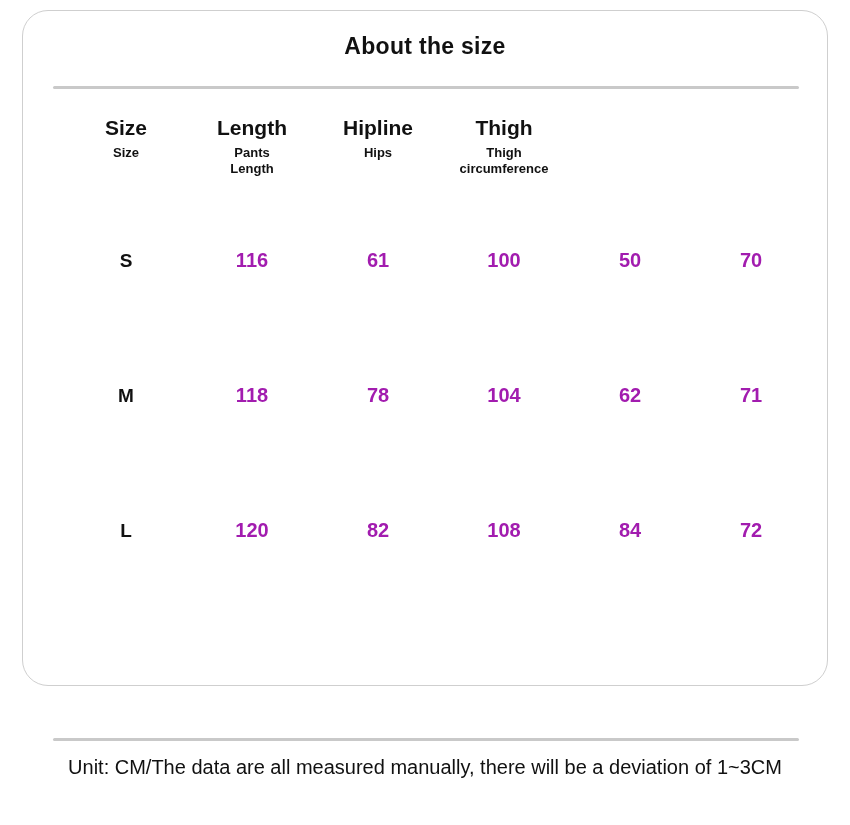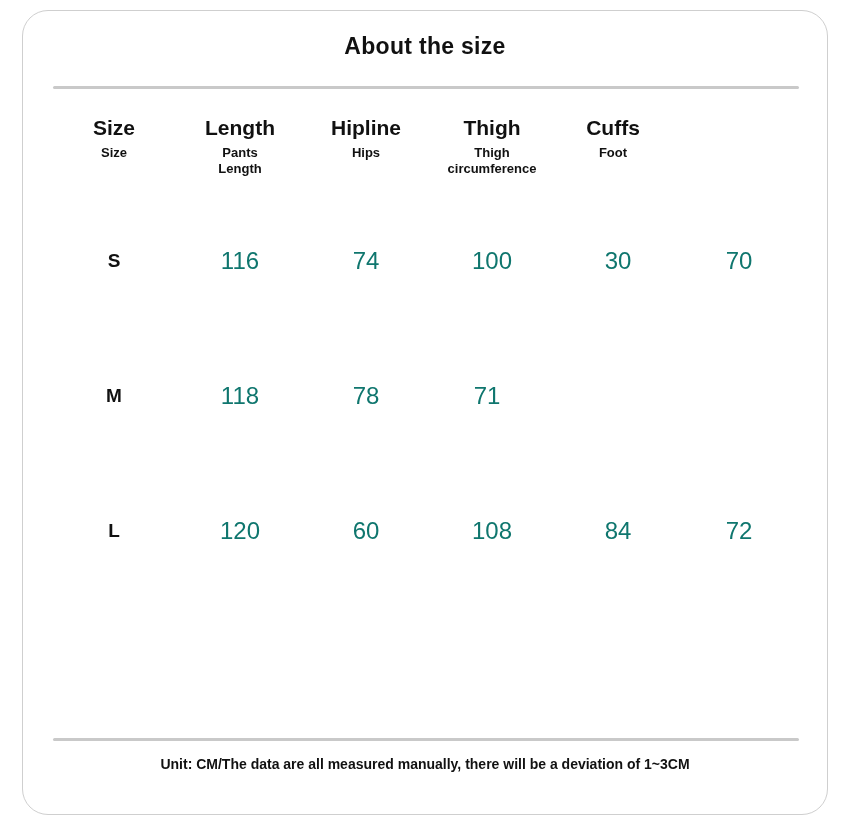--- a/index.html
+++ b/index.html
@@ -12,21 +12,21 @@
     height: 825px;
     font-family: "Liberation Sans", sans-serif;
     color: #111111;
     overflow: hidden;
   }
   .size-card {
     position: absolute;
     left: 22px;
     top: 10px;
     width: 806px;
-    height: 805px;
+    height: 676px;
     box-sizing: border-box;
     border: 1px solid #cfcfcf;
     border-radius: 26px;
     background: #ffffff;
   }
   .card-title {
     position: absolute;
     left: 0;
     right: 0;
     top: 22px;
@@ -41,21 +41,21 @@
     left: 30px;
     width: 746px;
     height: 3px;
     background: #c9c9c9;
     border-radius: 2px;
   }
   .rule-top { top: 75px; }
   .rule-bottom { top: 727px; }
   .table {
     position: absolute;
-    left: 28px;
+    left: 40px;
     top: 90px;
     width: 746px;
     height: 630px;
   }
   .row {
     display: flex;
     width: 100%;
   }
   .head-row {
     height: 92px;
@@ -91,32 +91,32 @@
     color: #111111;
     line-height: 16px;
     margin-top: 4px;
   }
   .data-size {
     font-size: 19px;
     font-weight: bold;
     color: #111111;
   }
   .data-val {
-    font-size: 24px;
-    font-weight: normal;
-    color: #0f766e;
+    font-size: 20px;
+    font-weight: bold;
+    color: #a21caf;
   }
   .footnote {
     position: absolute;
     left: 0;
     right: 0;
     top: 745px;
     text-align: center;
-    font-size: 14px;
-    font-weight: bold;
+    font-size: 20px;
+    font-weight: normal;
     color: #111111;
   }
 </style>
 </head>
 <body>
 
 <div class="size-card">
 
   <div class="card-title">About the size</div>
 
@@ -136,46 +136,44 @@
       </div>
       <div class="cell col-hip head-cell">
         <div class="head-main">Hipline</div>
         <div class="head-sub">Hips</div>
       </div>
       <div class="cell col-thigh head-cell">
         <div class="head-main">Thigh</div>
         <div class="head-sub" style="white-space:pre-line;">Thigh
 circumference</div>
       </div>
-      <div class="cell col-cuffs head-cell">
-        <div class="head-main">Cuffs</div>
-        <div class="head-sub">Foot</div>
-      </div>
     </div>
 
     <div class="row data-row">
       <div class="cell col-size data-size">S</div>
       <div class="cell col-length data-val">116</div>
-      <div class="cell col-waist data-val">74</div>
+      <div class="cell col-waist data-val">61</div>
       <div class="cell col-hip data-val">100</div>
-      <div class="cell col-thigh data-val">30</div>
+      <div class="cell col-thigh data-val">50</div>
       <div class="cell col-cuffs data-val">70</div>
     </div>
 
     <div class="row data-row">
       <div class="cell col-size data-size">M</div>
       <div class="cell col-length data-val">118</div>
       <div class="cell col-waist data-val">78</div>
+      <div class="cell col-hip data-val">104</div>
+      <div class="cell col-thigh data-val">62</div>
       <div class="cell col-cuffs data-val">71</div>
     </div>
 
     <div class="row data-row">
       <div class="cell col-size data-size">L</div>
       <div class="cell col-length data-val">120</div>
-      <div class="cell col-waist data-val">60</div>
+      <div class="cell col-waist data-val">82</div>
       <div class="cell col-hip data-val">108</div>
       <div class="cell col-thigh data-val">84</div>
       <div class="cell col-cuffs data-val">72</div>
     </div>
 
 
   </div>
 
   <div class="rule rule-bottom"></div>
 

